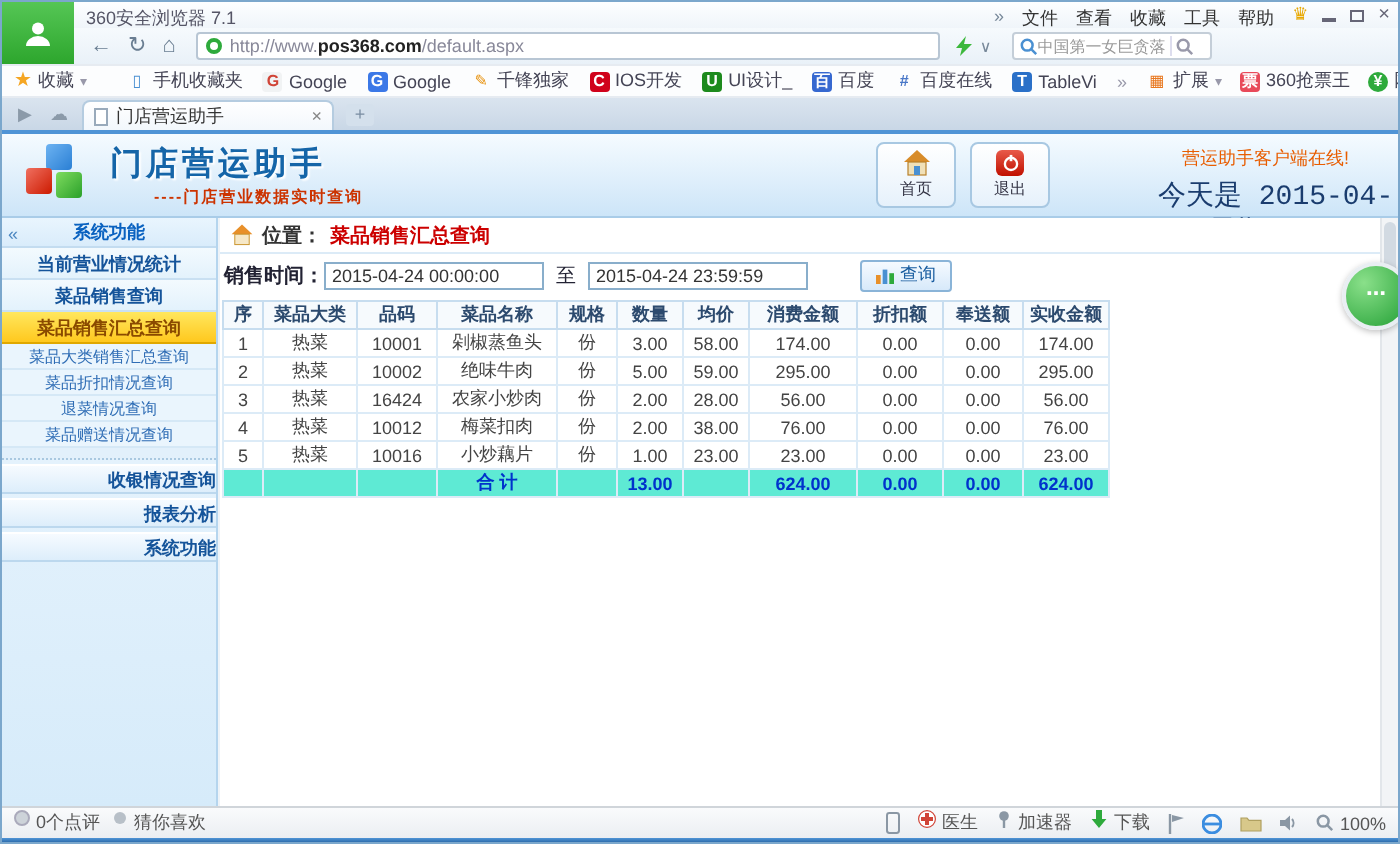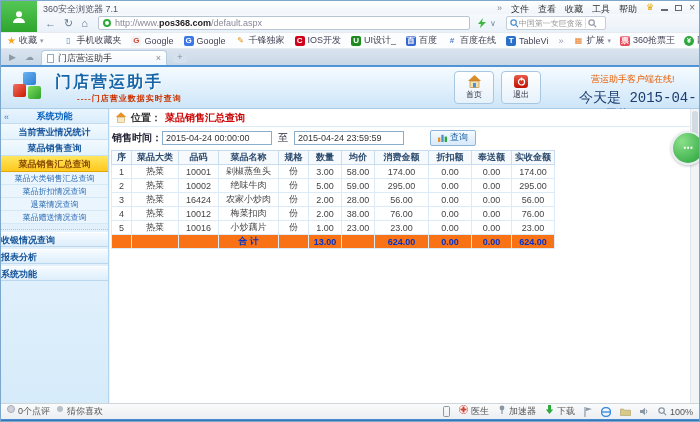--- a/index.html
+++ b/index.html
@@ -54,52 +54,52 @@
   .blueline { position:absolute; top:64px; left:0; right:0; height:2px; background:#4f94d6; }
 
   
   .pageheader { position:absolute; top:66px; left:0; right:0; height:42px; background:linear-gradient(#f5fbff,#cde5f8); border-bottom:1px solid #a9cce8; }
   .cube { position:absolute; width:13px; height:13px; border-radius:2px; }
   .cube-b { left:22px; top:5px; background:linear-gradient(135deg,#6db3f2,#2a7fd4); }
   .cube-r { left:12px; top:17px; background:linear-gradient(135deg,#f07060,#cc1a00); }
   .cube-g { left:27px; top:19px; background:linear-gradient(135deg,#7fdc5f,#2aa02a); }
   .ph-title { position:absolute; left:54px; top:5px; font-size:16px; font-weight:bold; color:#1565a8; letter-spacing:2px; text-shadow:1px 1px 1px #fff; }
   .ph-sub { position:absolute; left:76px; top:26px; font-size:8px; font-weight:bold; color:#cc3300; letter-spacing:1px; }
-  .hbtn { position:absolute; top:4px; width:40px; height:33px; background:linear-gradient(#ffffff,#e6f1fb); border:1px solid #a8c8e2; border-radius:4px; display:flex; flex-direction:column; align-items:center; justify-content:center; gap:1px; font-size:8px; color:#334;margin-left:16px; }
+  .hbtn { position:absolute; top:4px; width:40px; height:33px; background:linear-gradient(#ffffff,#e6f1fb); border:1px solid #a8c8e2; border-radius:4px; display:flex; flex-direction:column; align-items:center; justify-content:center; gap:1px; font-size:8px; color:#334; }
   .hbtn-home { left:437px; }
   .hbtn-exit { left:484px; }
   .power-chip { width:14px; height:13px; background:linear-gradient(#e85a4a,#c01000); border-radius:3px; display:flex; align-items:center; justify-content:center; }
   .ph-online { position:absolute; left:590px; top:6px; font-size:9px; color:#e85d00; }
   .ph-date  { position:absolute; left:578px; top:22px; font-size:14px; color:#1a3c6e;font-family:Liberation Mono, monospace; }
 
   
   .sidebar { position:absolute; top:108px; left:0; width:108px; bottom:18px; background:linear-gradient(180deg,#eef7fe,#d6ebfa); border-right:1px solid #b5d5ee; font-size:9px; }
   .side-collapse { position:absolute; left:3px; top:3px; color:#4a86c0; font-size:9px; }
   .side-group-top { height:15px; line-height:15px; text-align:center; color:#0a62c0; font-weight:bold; border-bottom:1px solid #c3dcf0; background:linear-gradient(#e9f5fe,#d9ecfb); }
   .side-item-bold { height:16px; line-height:16px; text-align:center; color:#15549a; font-weight:bold; border-bottom:1px solid #c9e0f2; background:linear-gradient(#f3fafe,#e3f2fc); }
   .side-item-selected { height:16px; line-height:16px; text-align:center; color:#8a4a00; font-weight:bold; background:linear-gradient(#ffe75e,#ffc81e); border-bottom:1px solid #e0a800; }
   .side-item { height:13px; line-height:13px; text-align:center; color:#2f6db5; border-bottom:1px solid #d5e8f6; font-size:8px; background:#eaf5fd; }
   .side-sep { height:6px; border-bottom:1px dotted #a9c8e0; background:#e2f0fb; }
-  .side-group { height:15px; line-height:15px; text-align:left; color:#15549a; font-weight:bold; background:linear-gradient(#f6fbff,#ddeefb); border-top:1px solid #fff; border-bottom:1px solid #bcd8ee; margin-top:2px; }
+  .side-group { height:15px; line-height:15px; text-align:right; color:#15549a; font-weight:bold; background:linear-gradient(#f6fbff,#ddeefb); border-top:1px solid #fff; border-bottom:1px solid #bcd8ee; margin-top:2px; }
 
   
   .main { position:absolute; top:108px; left:109px; right:0; bottom:18px; background:#fff; }
   .breadcrumb { height:18px; display:flex; align-items:center; gap:4px; padding-left:5px; font-size:10px; border-bottom:1px solid #dcebf7; }
   .bc-prefix { color:#333; font-weight:bold; }
   .bc-current { color:#cc0000; font-weight:bold; }
   .filterrow { height:21px; display:flex; align-items:center; font-size:10px; padding-left:2px; }
   .f-label { color:#223; font-weight:bold; }
   .f-input { width:110px; height:14px; border:1px solid #89aecb; font-size:9px; padding:0 3px; color:#333; font-family:inherit; }
   .f-to { margin:0 6px; color:#223; }
   .qbtn { margin-left:26px; display:flex; align-items:center; gap:3px; height:16px; padding:0 7px; background:linear-gradient(#f5faff,#d7e9fa); border:1px solid #8ab4d8; border-radius:2px; font-size:9px; color:#155a9e; }
 
   table.sales { border-collapse:collapse; margin-left:1px; margin-top:2px; font-size:9px; table-layout:fixed; }
   table.sales th { border:1px solid #c7ddef; color:#2c4a6e; font-weight:bold; height:14px; background:#f6fafd; padding:0 1px; overflow:hidden; white-space:nowrap; }
   table.sales td { border:1px solid #dcebf7; color:#444; text-align:center; height:13px; padding:0 1px; overflow:hidden; white-space:nowrap; }
-  table.sales tr.totals td { color:#0033cc; font-weight:bold; height:14px; background:#f97316; border-top:1px solid #b8d4ea; }
+  table.sales tr.totals td { color:#0033cc; font-weight:bold; height:14px; background:#5eead4; border-top:1px solid #b8d4ea; }
 
   .vscroll { position:absolute; top:0; right:0; bottom:0; width:9px; background:#f2f4f6; border-left:1px solid #e2e6ea; }
   .vthumb { position:absolute; top:2px; left:1px; width:6px; height:48px; background:#d2dae2; border-radius:3px; }
   .float-chat { position:absolute; top:22px; right:-6px; width:34px; height:34px; border-radius:50%; background:radial-gradient(circle at 30% 28%,#8ae08a,#23a035); border:2px solid #e9eef2; box-shadow:0 1px 3px rgba(0,0,0,.25); color:#fff; font-size:10px; font-weight:bold; text-align:center; line-height:30px; z-index:6; }
 
   
   .statusbar { position:absolute; left:0; right:0; bottom:2px; height:16px; background:linear-gradient(#fafbfc,#ebeef2); border-top:1px solid #d0d5da; display:flex; align-items:center; gap:6px; padding:0 6px; font-size:9px; color:#555; }
   .winedge { position:absolute; left:0; right:0; bottom:0; height:2px; background:linear-gradient(#4f94d6,#2f6eae); }
   .sb-item { display:flex; align-items:flex-start; gap:3px; }
   .sb-right { margin-left:auto; display:flex; align-items:center; gap:9px; }

